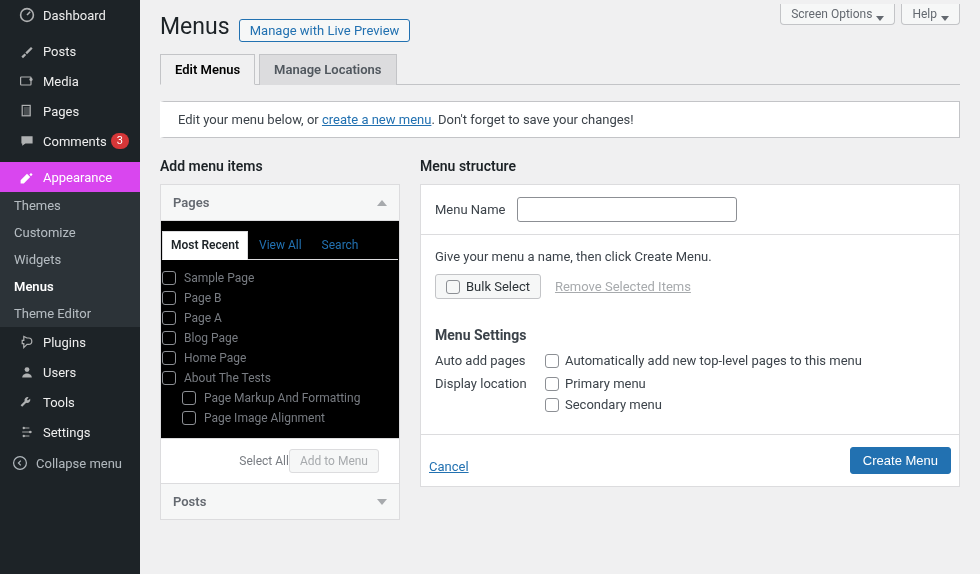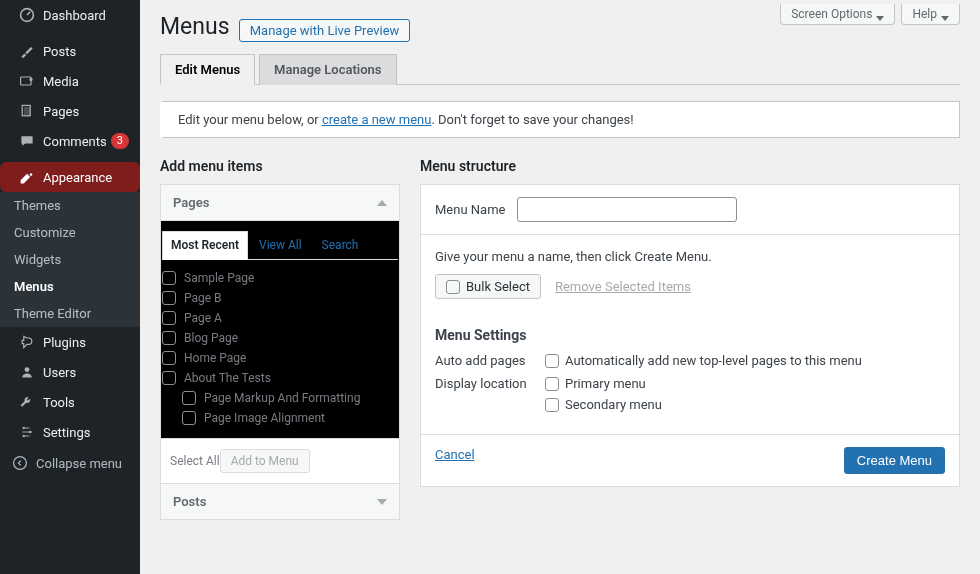--- a/index.html
+++ b/index.html
@@ -2,21 +2,21 @@
 <html><head>
 <meta charset="utf-8">
 <style>
   * { box-sizing: border-box; margin:0; padding:0; }
   html,body { height:100%; font-family: -apple-system, BlinkMacSystemFont, "Segoe UI", Roboto, sans-serif; font-size:13px; color:#3c434a; background:#f0f0f1; }
   .wrap { display:flex; height:574px; width:980px; overflow:hidden; }
   
   .sidebar { width:140px; background:#1d2327; color:#f0f0f1; display:flex; flex-direction:column; font-size:13px; }
   .menu-item { display:flex; align-items:flex-end; padding:7px 8px 7px 17px; color:#eee; cursor:pointer; position:relative; }
   .menu-item .icon { width:20px; margin-right:6px; display:flex; align-items:center; justify-content:center; opacity:0.7; }
-  .menu-item.active { background:#7f1d1d; color:#fff;border-radius:6px; }
+  .menu-item.active { background:#d946ef; color:#fff; }
   .menu-item.active .icon { opacity:1; }
   .menu-item.active::after { content:""; position:absolute; right:-8px; top:50%; transform:translateY(-50%); border:8px solid transparent; border-right-color:#f0f0f1; }
   .submenu { background:#2c3338; }
   .submenu .sub-item { padding:6px 8px 6px 14px; color:rgba(240,246,252,0.7); cursor:pointer; }
   .submenu .sub-item.current { color:#fff; font-weight:600; }
   .badge { background:#d63638; color:#fff; border-radius:9px; font-size:11px; padding:0 6px; margin-left:4px; line-height:16px; }
   .collapse { display:flex; align-items:flex-end; padding:8px 10px; color:rgba(240,246,252,0.7); cursor:pointer; }
   .collapse .icon { width:20px; margin-right:6px; display:flex; align-items:center; justify-content:center; }
   
   .main { flex:1; position:relative; padding:4px 20px 20px 20px; overflow:auto; }
@@ -38,40 +38,40 @@
   .acc { border:1px solid #dcdcde; background:#f6f7f7; }
   .acc + .acc { border-top:none; }
   .acc-head { padding:10px 12px; font-size:13px; color:#646970; font-weight:600; display:flex; justify-content:space-between; align-items:center; cursor:pointer;}
   .acc-body { background:#000000; border-top:1px solid #dcdcde; padding:10px 1px; font-size:13px; color:#787c82;}
   .inner-tabs { border-bottom:1px solid #dcdcde; display:flex; margin-bottom:8px;}
   .inner-tab { padding:6px 8px; font-size:12px; color:#2271b1; cursor:pointer; margin-right:2px; border:1px solid transparent;}
   .inner-tab.active { border:1px solid #dcdcde; border-bottom:1px solid #fff; background:#fff; color:#1d2327; margin-bottom:-1px; font-weight:600;}
   .page-list label { display:flex; align-items:center; padding:3px 0; color:#787c82; font-size:12px; }
   .page-list input[type=checkbox]{ margin-right:8px; width:14px; height:14px; border:1px solid #8c8f94; border-radius:3px; appearance:none; }
   .page-list .indent { padding-left:20px; }
-  .acc-footer { display:flex; justify-content:flex-start; align-items:center; border-top:1px solid #dcdcde; padding:10px 9px; background:#fff;}
+  .acc-footer { display:flex; justify-content:flex-end; align-items:center; border-top:1px solid #dcdcde; padding:10px 20px; background:#fff;}
   .link-like { color:#2271b1; cursor:pointer; font-size:12px; text-decoration:underline;}
   .btn-disabled { border:1px solid #dcdcde; background:#f6f7f7; color:#a7aaad; padding:4px 10px; border-radius:3px; font-size:12px; cursor:default;}
   
   .panel { border:1px solid #dcdcde; background:#fff; }
   .panel-head { padding:12px 14px; border-bottom:1px solid #dcdcde; display:flex; align-items:center; gap:12px; }
   .panel-head label { font-size:13px; }
   .panel-head input[type=text]{ border:1px solid #8c8f94; padding:4px 6px; width:220px; font-size:13px; border-radius:3px;}
   .panel-body { padding:14px; font-size:13px; color:#3c434a;}
   .bulk-row { display:flex; align-items:center; gap:14px; margin-top:10px; }
   .bulk-btn { display:inline-flex; align-items:center; gap:6px; border:1px solid #c3c4c7; background:#f6f7f7; padding:4px 10px; border-radius:3px; cursor:pointer; color:#2c3338;}
   .bulk-btn input[type=checkbox]{ width:14px; height:14px; border:1px solid #8c8f94; border-radius:3px; appearance:none;}
   .rm-link { color:#a7aaad; text-decoration:underline; font-size:13px;}
   h3.ms { font-size:14px; font-weight:700; margin-top:28px; margin-bottom:10px; }
   .settings-row { display:flex; align-items:flex-start; margin-bottom:8px; }
   .settings-row .lbl { width:110px; font-size:13px; color:#3c434a;}
   .settings-row .opts { flex:1; font-size:13px; display:flex; flex-direction:column; gap:6px;}
   .settings-row label { display:flex; align-items:center; gap:6px; }
   .settings-row input[type=checkbox]{ width:14px; height:14px; border:1px solid #8c8f94; border-radius:3px; appearance:none;}
-  .panel-foot { border-top:1px solid #dcdcde; padding:12px 14px; display:flex; justify-content:space-between; align-items:flex-start;}
+  .panel-foot { border-top:1px solid #dcdcde; padding:12px 8px; display:flex; justify-content:space-between; align-items:flex-end;}
   .btn-primary { background:#2271b1; border:1px solid #2271b1; color:#fff; padding:5px 12px; font-size:13px; border-radius:3px; cursor:pointer;}
   .cancel { color:#2271b1; text-decoration:underline; cursor:pointer; font-size:13px;}
   .tri { width:0;height:0; display:inline-block;}
   .tri.up { border-left:5px solid transparent; border-right:5px solid transparent; border-bottom:6px solid #a7aaad;}
   .tri.down { border-left:5px solid transparent; border-right:5px solid transparent; border-top:6px solid #a7aaad;}
   svg { display:block; }
 </style>
 </head>
 <body>
 

